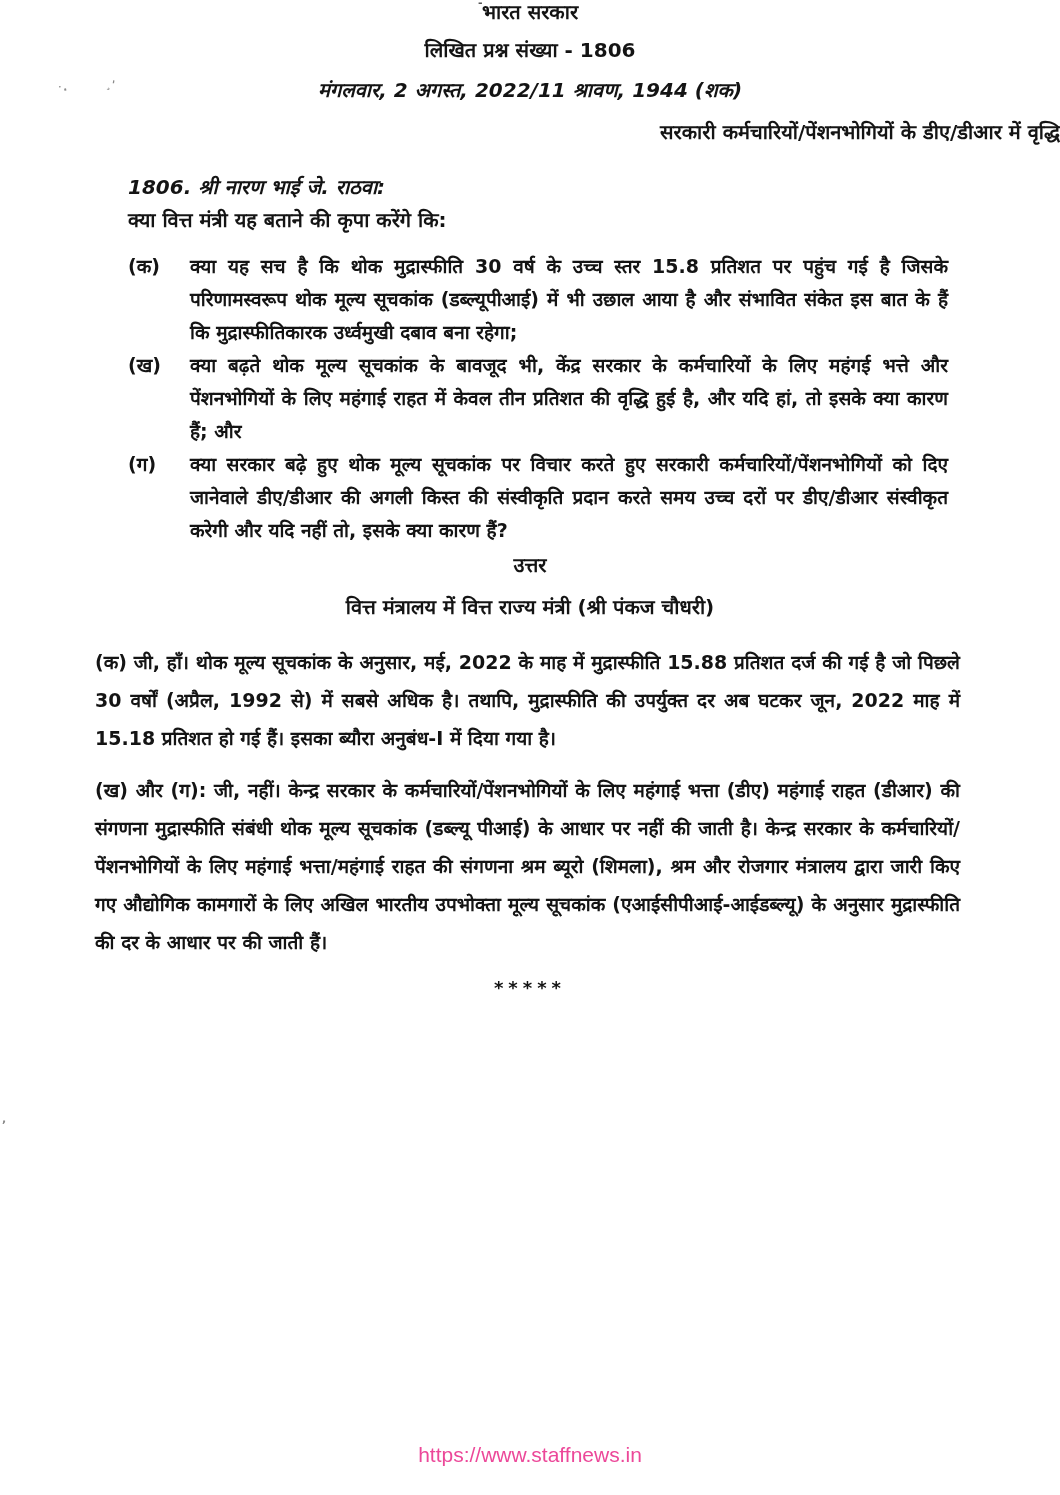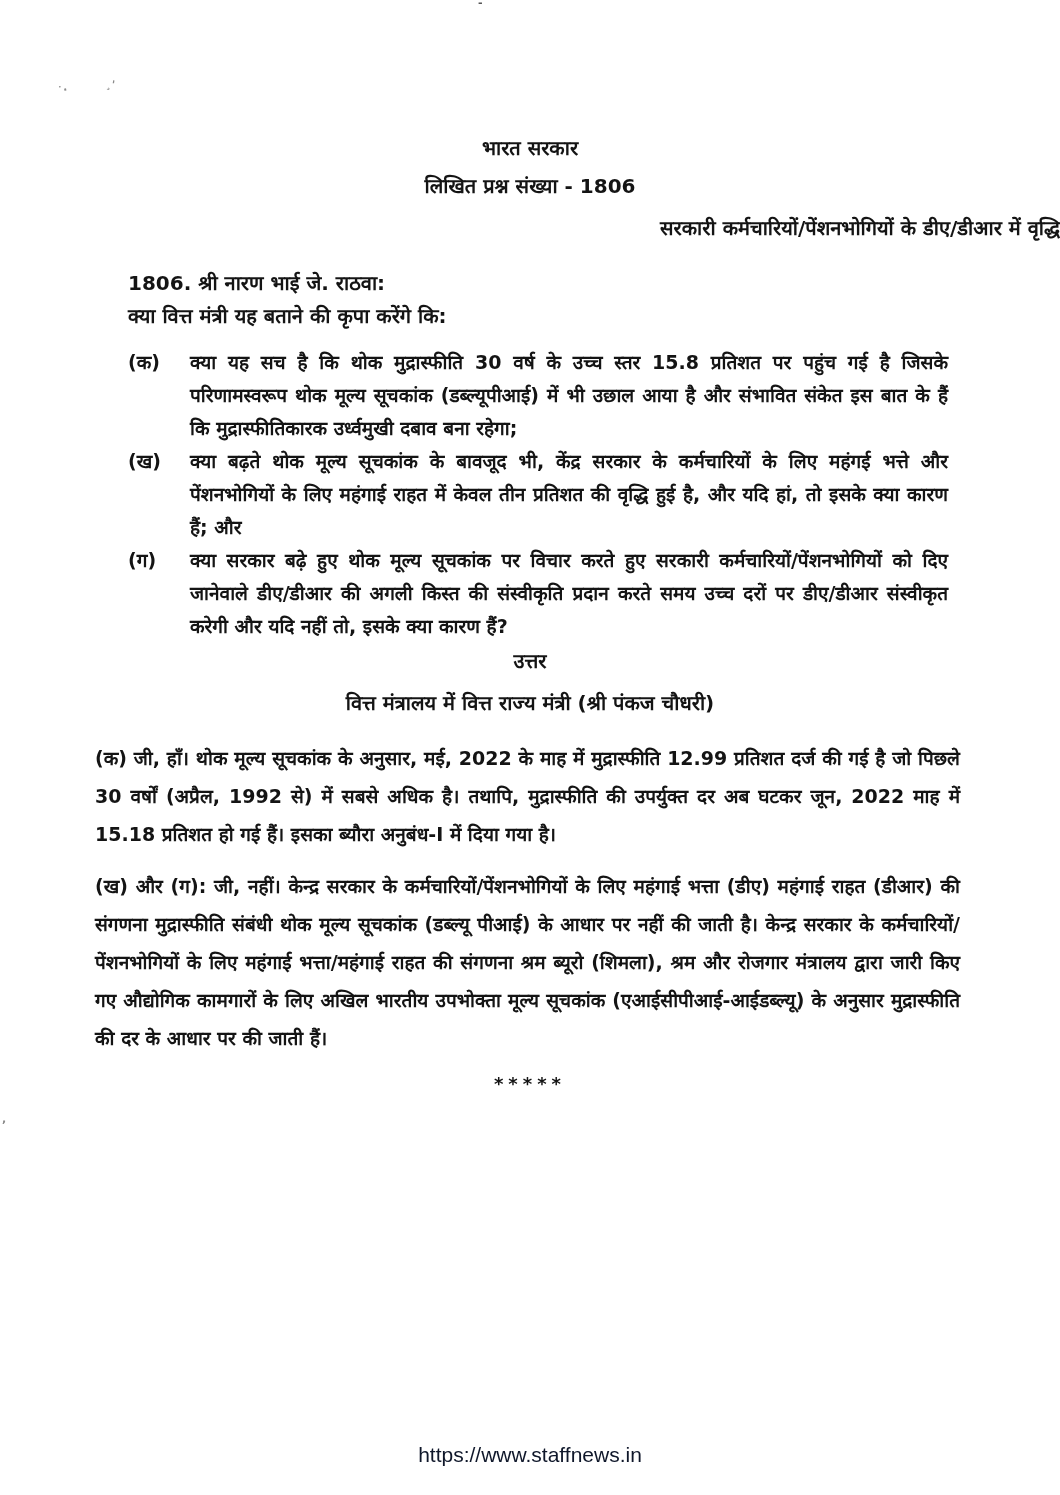--- a/index.html
+++ b/index.html
@@ -8,28 +8,28 @@
     width: 1060px;
     height: 1495px;
     margin: 0 auto;
     background: #ffffff;
     color: #141414;
     font-family: "DejaVu Sans", sans-serif;
     font-weight: 700;
     overflow: hidden;
   }
   .center { text-align: center; }
-  .h-group { padding-top: 136px; font-size: 20px; line-height: 24px; }
+  .h-group { font-size: 20px; line-height: 24px; }
   .h-group .h-line { margin-bottom: 10px; }
   .house   { margin-top: 28px; font-size: 20px; line-height: 24px; }
   .qno     { margin-top: 14px; font-size: 20px; line-height: 24px; }
   .dateline{ margin-top: 16px; font-size: 20px; line-height: 24px; font-style: italic; }
   .subject { margin-top: 18px; font-size: 20px; line-height: 24px; text-align: right; }
 
-  .asker   { margin: 31px 0 8px 128px; font-size: 20px; line-height: 24px; }
+  .asker   { margin: 31px 0 8px 128px; font-size: 20px; line-height: 24px; font-style: italic; }
   .intro   { margin: 9px 0 0 128px;  font-size: 20px; line-height: 24px; }
 
   .q-list  { margin-top: 18px; }
   .q-item  { display: flex; align-items: flex-start; }
   .q-label { width: 62px; margin-left: 128px; flex: 0 0 auto;
              font-size: 19px; line-height: 33px; }
   .q-text  { width: 758px; font-size: 19px; line-height: 33px;
              text-align: justify; }
 
   .answer-heading { margin-top: 6px;  font-size: 20px; line-height: 24px; text-align: center; }
@@ -52,21 +52,21 @@
   }
 
   .footer-url {
     position: absolute;
     left: 0; right: 0;
     bottom: 28px;
     text-align: center;
     font-family: "Liberation Sans", sans-serif;
     font-weight: 400;
     font-size: 21px;
-    color: #0f172a;
+    color: #ec4899;
   }
 
   
   .speck { position: absolute; color: #8a8a8a; font-size: 11px; line-height: 10px; }
   .speck-1 { left: 58px;  top: 86px;  transform: rotate(-12deg); }
   .speck-2 { left: 106px; top: 80px;  transform: rotate(8deg); }
   .speck-3 { left: 478px; top: -2px;  color: #555; }
   .speck-4 { left: 2px;   top: 1114px; }
 </style>
 </head>
@@ -79,20 +79,21 @@
   <span class="speck speck-3">-</span>
   <span class="speck speck-4">,</span>
 
   <div class="h-group center">
     <div class="h-line">भारत सरकार</div>
   </div>
 
 
   <div class="qno center">लिखित प्रश्न संख्या - 1806</div>
 
+  <div class="dateline center">मंगलवार, 2 अगस्त, 2022/11 श्रावण, 1944 (शक)</div>
 
   <div class="subject center">सरकारी कर्मचारियों/पेंशनभोगियों के डीए/डीआर में वृद्धि</div>
 
   <div class="asker">1806. श्री नारण भाई जे. राठवा:</div>
 
   <div class="intro">क्या वित्त मंत्री यह बताने की कृपा करेंगे कि:</div>
 
   <div class="q-list">
     <div class="q-item">
       <span class="q-label">(क)</span>
@@ -105,21 +106,21 @@
     <div class="q-item">
       <span class="q-label">(ग)</span>
       <span class="q-text">क्या सरकार बढ़े हुए थोक मूल्य सूचकांक पर विचार करते हुए सरकारी कर्मचारियों/पेंशनभोगियों को दिए जानेवाले डीए/डीआर की अगली किस्त की संस्वीकृति प्रदान करते समय उच्च दरों पर डीए/डीआर संस्वीकृत करेगी और यदि नहीं तो, इसके क्या कारण हैं?</span>
     </div>
   </div>
 
   <div class="answer-heading center">उत्तर</div>
 
   <div class="minister center">वित्त मंत्रालय में वित्त राज्य मंत्री (श्री पंकज चौधरी)</div>
 
-  <div class="para">(क) जी, हाँ। थोक मूल्य सूचकांक के अनुसार, मई, 2022 के माह में मुद्रास्फीति 12.99 प्रतिशत दर्ज की गई है जो पिछले 30 वर्षों (अप्रैल, 1992 से) में सबसे अधिक है। तथापि, मुद्रास्फीति की उपर्युक्त दर अब घटकर जून, 2022 माह में 15.18 प्रतिशत हो गई हैं। इसका ब्यौरा अनुबंध-I में दिया गया है।</div>
+  <div class="para">(क) जी, हाँ। थोक मूल्य सूचकांक के अनुसार, मई, 2022 के माह में मुद्रास्फीति 15.88 प्रतिशत दर्ज की गई है जो पिछले 30 वर्षों (अप्रैल, 1992 से) में सबसे अधिक है। तथापि, मुद्रास्फीति की उपर्युक्त दर अब घटकर जून, 2022 माह में 15.18 प्रतिशत हो गई हैं। इसका ब्यौरा अनुबंध-I में दिया गया है।</div>
 
   <div class="para">(ख) और (ग): जी, नहीं। केन्द्र सरकार के कर्मचारियों/पेंशनभोगियों के लिए महंगाई भत्ता (डीए) महंगाई राहत (डीआर) की संगणना मुद्रास्फीति संबंधी थोक मूल्य सूचकांक (डब्ल्यू पीआई) के आधार पर नहीं की जाती है। केन्द्र सरकार के कर्मचारियों/पेंशनभोगियों के लिए महंगाई भत्ता/महंगाई राहत की संगणना श्रम ब्यूरो (शिमला), श्रम और रोजगार मंत्रालय द्वारा जारी किए गए औद्योगिक कामगारों के लिए अखिल भारतीय उपभोक्ता मूल्य सूचकांक (एआईसीपीआई-आईडब्ल्यू) के अनुसार मुद्रास्फीति की दर के आधार पर की जाती हैं।</div>
 
   <div class="end-marker center">*****</div>
 
   <div class="footer-url">https://www.staffnews.in</div>
 
 </div>
 
 </body></html>

